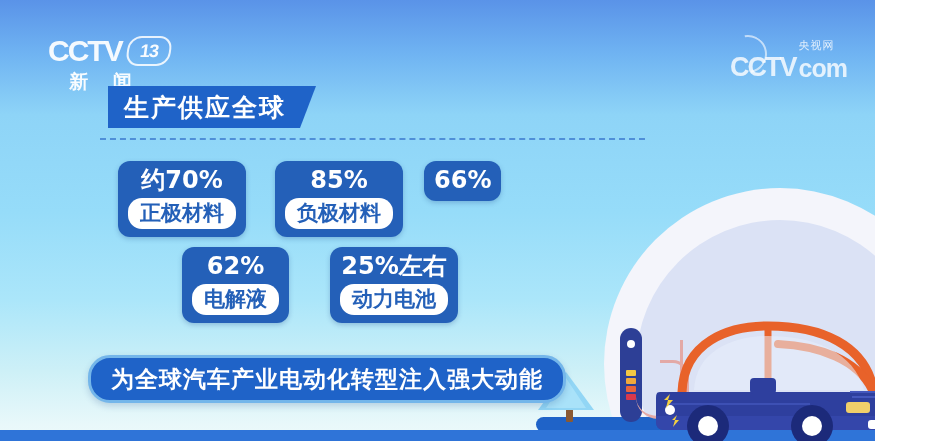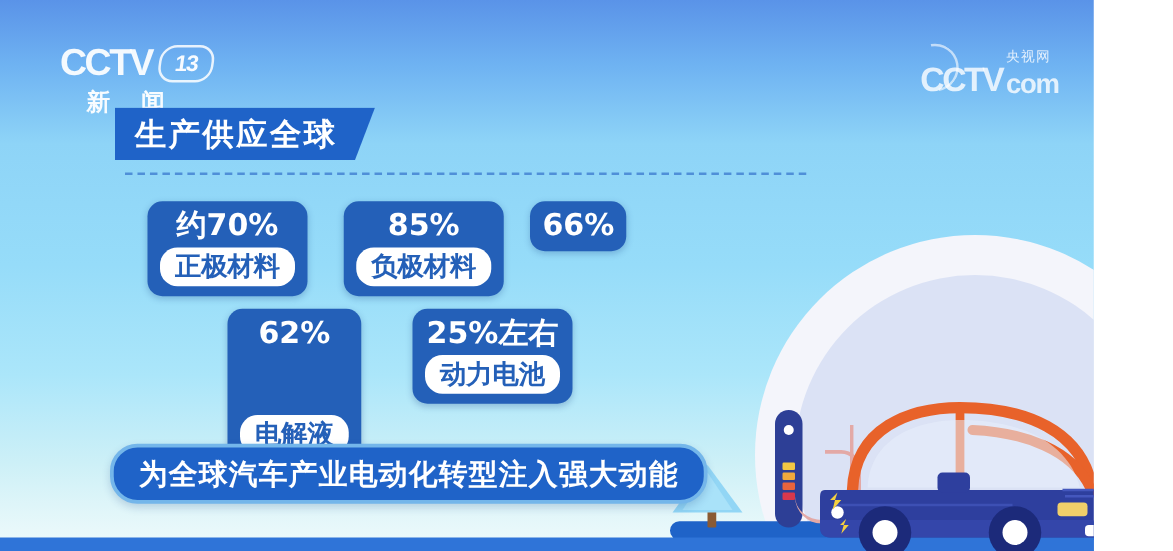--- a/index.html
+++ b/index.html
@@ -85,30 +85,30 @@
     color:rgba(255,255,255,.8);
   }
   .tr-cctv{
     font-size:27px;font-weight:bold;letter-spacing:-2px;line-height:.95;
   }
   .tr-right{display:flex;flex-direction:column;align-items:flex-start;line-height:1;}
   .tr-yangshi{
     font-size:11px;letter-spacing:1px;font-family:"DejaVu Sans",sans-serif;
     margin-bottom:5px;
   }
-  .tr-com{font-size:22px;font-weight:bold;letter-spacing:-1px;}
+  .tr-com{font-size:25px;font-weight:bold;letter-spacing:-1px;}
   .tr-arc{
     position:absolute;right:80px;top:-5px;width:34px;height:34px;
     border:2px solid rgba(255,255,255,.6);border-radius:50%;
     border-left-color:transparent;border-bottom-color:transparent;
     transform:rotate(35deg);
   }
   
   .title-banner{
-    position:absolute;left:92px;top:86px;height:42px;
+    position:absolute;left:108px;top:86px;height:42px;
     background:#1f63c8;display:flex;align-items:center;
     padding:0 30px 0 16px;
     clip-path:polygon(0 0,100% 0,calc(100% - 16px) 100%,0 100%);
   }
   .title-text{
     color:#ffffff;font-size:25px;font-weight:bold;letter-spacing:2px;
     font-family:"DejaVu Sans",sans-serif;
   }
   .dashed-line{
     position:absolute;left:100px;top:138px;width:545px;height:0;
@@ -128,21 +128,21 @@
   .badge-label{
     margin-top:5px;background:#ffffff;border-radius:14px;
     padding:2px 12px;color:#2460b8;font-size:21px;font-weight:bold;
     white-space:nowrap;line-height:1.25;
     font-family:"DejaVu Sans",sans-serif;
   }
   .badge-label.spaced{letter-spacing:9px;text-indent:9px;}
   #badge-0{left:118px;top:161px;}
   #badge-1{left:275px;top:161px;}
   #badge-2{left:424px;top:161px;}
-  #badge-3{left:182px;top:247px;gap:48px;}
+  #badge-3{left:182px;top:247px;}
   #badge-4{left:330px;top:247px;}
   
   .bottom-banner{
     position:absolute;left:88px;top:355px;height:42px;
     background:#1f63c8;border:3px solid #74b6ea;border-radius:22px;
     display:flex;align-items:center;padding:0 20px;
     box-shadow:0 3px 7px rgba(20,60,130,.2);
   }
   .bottom-text{
     color:#ffffff;font-size:23px;font-weight:bold;letter-spacing:1px;

